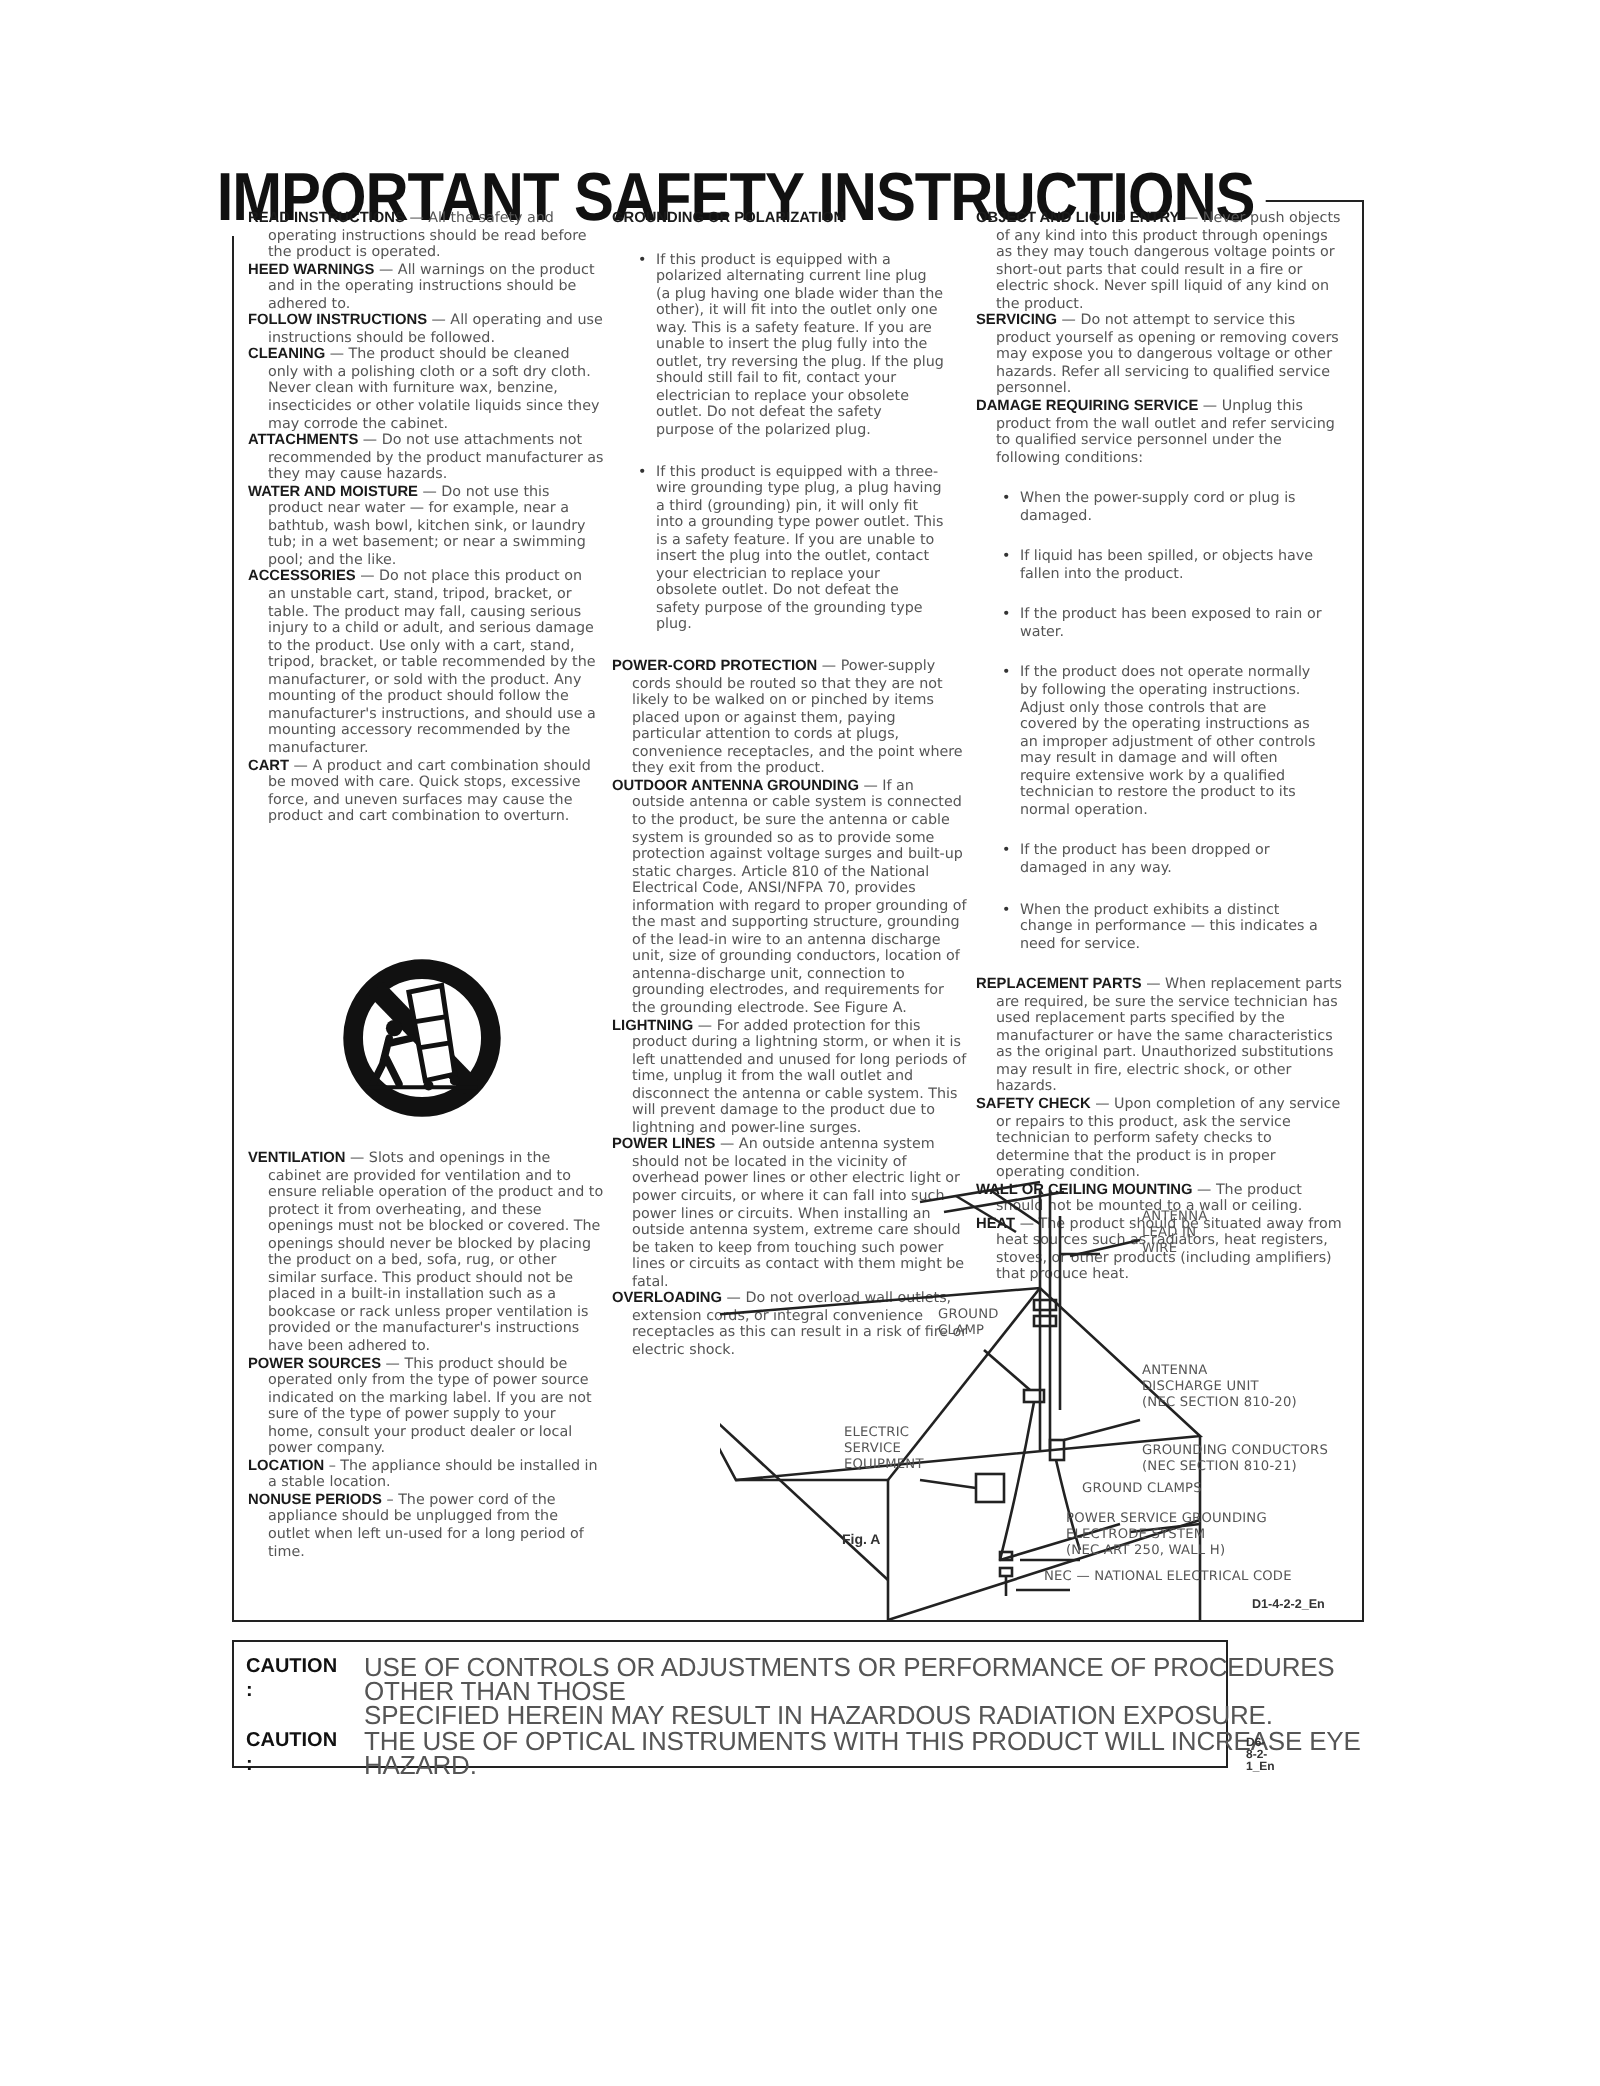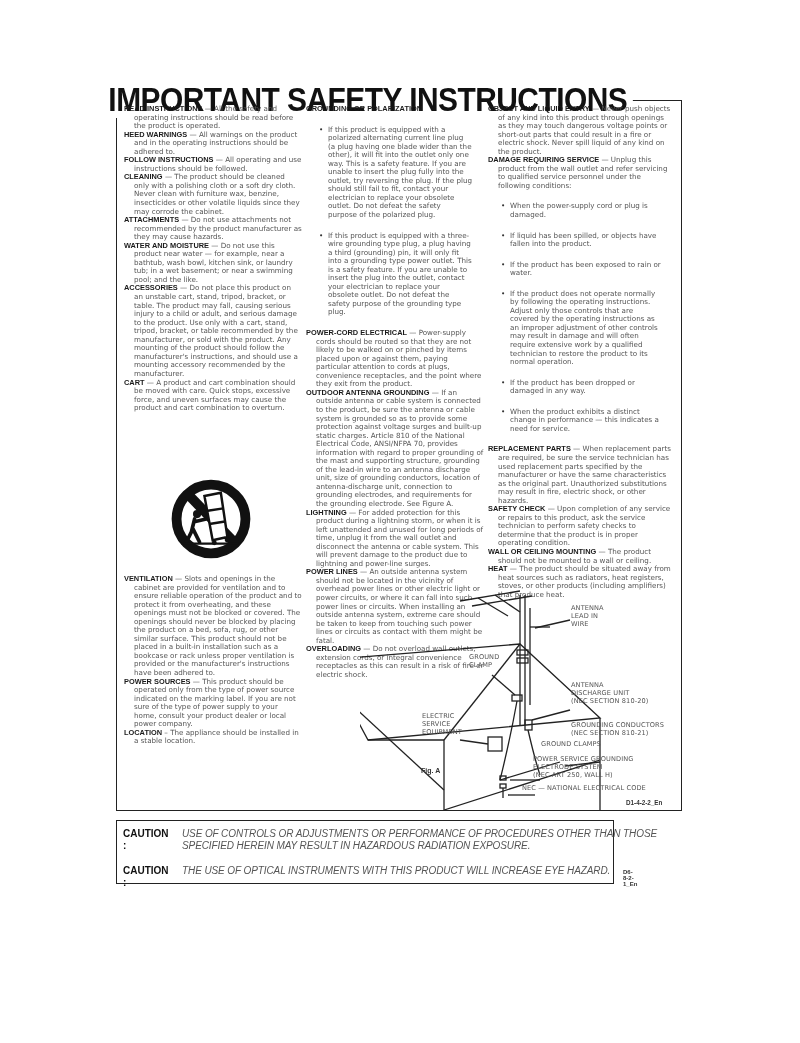--- a/index.html
+++ b/index.html
@@ -20,21 +20,21 @@
   .cart-icon { position: absolute; left: 170px; top: 478px; width: 82px; height: 82px; }
   .ventilation-block { position: absolute; left: 124px; top: 575px; width: 178px; font-size: 7.15px; line-height: 8.55px; color: #555; }
   .diagram { position: absolute; left: 360px; top: 590px; width: 320px; height: 220px; }
   .diagram svg { width: 100%; height: 100%; }
   .dlabel { position: absolute; font-size: 6.6px; line-height: 7.8px; color: #555; letter-spacing: 0.1px; }
   .figa { position: absolute; left: 421px; top: 767px; font-size: 7px; font-weight: bold; color: #333; font-family: "Liberation Sans", sans-serif; }
   .code1 { position: absolute; left: 626px; top: 799px; font-size: 6.3px; font-weight: bold; color: #333; font-family: "Liberation Sans", sans-serif; }
   .caution-box { position: absolute; left: 116px; top: 820px; width: 498px; height: 64px; border: 1.4px solid #222; box-sizing: border-box; }
   .caution-row { position: absolute; left: 6px; font-size: 9.6px; line-height: 12.2px; color: #555; }
   .caution-row .lbl { position: absolute; left: 0; top: 0; font-weight: bold; color: #111; font-family: "Liberation Sans", sans-serif; font-size: 10px; }
-  .caution-row .txt { position: absolute; left: 59px; top: 0; width: 500px; font-family: "Liberation Sans", sans-serif; font-size: 10px; letter-spacing: -0.1px; font-style: italic; }
+  .caution-row .txt { position: absolute; left: 59px; top: 0; width: 500px; font-family: "Liberation Sans", sans-serif; font-size: 13px; letter-spacing: -0.1px; }
   .code2 { position: absolute; font-size: 6px; font-weight: bold; color: #333; font-family: "Liberation Sans", sans-serif; }
 </style>
 </head>
 <body>
 
 <div class="frame"></div>
 <div class="title">
   <span>IMPORTANT SAFETY INSTRUCTIONS</span>
 </div>
 
@@ -85,48 +85,54 @@
 <div class="ventilation-block">
   <div class="item">
       <p><span class="hd">VENTILATION</span><span> — Slots and openings in the cabinet are provided for ventilation and to ensure reliable operation of the product and to protect it from overheating, and these openings must not be blocked or covered. The openings should never be blocked by placing the product on a bed, sofa, rug, or other similar surface. This product should not be placed in a built-in installation such as a bookcase or rack unless proper ventilation is provided or the manufacturer's instructions have been adhered to.</span></p>
     </div>
   <div class="item">
       <p><span class="hd">POWER SOURCES</span><span> — This product should be operated only from the type of power source indicated on the marking label. If you are not sure of the type of power supply to your home, consult your product dealer or local power company.</span></p>
     </div>
   <div class="item">
       <p><span class="hd">LOCATION</span><span> – The appliance should be installed in a stable location.</span></p>
     </div>
+  <div class="item">
+      <p><span class="hd">NONUSE PERIODS</span><span> – The power cord of the appliance should be unplugged from the outlet when left un-used for a long period of time.</span></p>
+    </div>
 </div>
 
 <div class="col col2">
   <div class="item">
     <p><span class="hd">GROUNDING OR POLARIZATION</span></p>
     <div class="bullet">If this product is equipped with a polarized alternating current line plug (a plug having one blade wider than the other), it will fit into the outlet only one way. This is a safety feature. If you are unable to insert the plug fully into the outlet, try reversing the plug. If the plug should still fail to fit, contact your electrician to replace your obsolete outlet. Do not defeat the safety purpose of the polarized plug.</div>
     <div class="bullet">If this product is equipped with a three-wire grounding type plug, a plug having a third (grounding) pin, it will only fit into a grounding type power outlet. This is a safety feature. If you are unable to insert the plug into the outlet, contact your electrician to replace your obsolete outlet. Do not defeat the safety purpose of the grounding type plug.</div>
   </div>
   <div class="item">
-      <p><span class="hd">POWER-CORD ELECTRICAL</span><span> — Power-supply cords should be routed so that they are not likely to be walked on or pinched by items placed upon or against them, paying particular attention to cords at plugs, convenience receptacles, and the point where they exit from the product.</span></p>
+      <p><span class="hd">POWER-CORD PROTECTION</span><span> — Power-supply cords should be routed so that they are not likely to be walked on or pinched by items placed upon or against them, paying particular attention to cords at plugs, convenience receptacles, and the point where they exit from the product.</span></p>
     </div>
   <div class="item">
       <p><span class="hd">OUTDOOR ANTENNA GROUNDING</span><span> — If an outside antenna or cable system is connected to the product, be sure the antenna or cable system is grounded so as to provide some protection against voltage surges and built-up static charges. Article 810 of the National Electrical Code, ANSI/NFPA 70, provides information with regard to proper grounding of the mast and supporting structure, grounding of the lead-in wire to an antenna discharge unit, size of grounding conductors, location of antenna-discharge unit, connection to grounding electrodes, and requirements for the grounding electrode. See Figure A.</span></p>
     </div>
   <div class="item">
       <p><span class="hd">LIGHTNING</span><span> — For added protection for this product during a lightning storm, or when it is left unattended and unused for long periods of time, unplug it from the wall outlet and disconnect the antenna or cable system. This will prevent damage to the product due to lightning and power-line surges.</span></p>
     </div>
   <div class="item">
       <p><span class="hd">POWER LINES</span><span> — An outside antenna system should not be located in the vicinity of overhead power lines or other electric light or power circuits, or where it can fall into such power lines or circuits. When installing an outside antenna system, extreme care should be taken to keep from touching such power lines or circuits as contact with them might be fatal.</span></p>
     </div>
   <div class="item">
       <p><span class="hd">OVERLOADING</span><span> — Do not overload wall outlets, extension cords, or integral convenience receptacles as this can result in a risk of fire or electric shock.</span></p>
     </div>
 </div>
 
 <div class="col col3">
   <div class="item">
       <p><span class="hd">OBJECT AND LIQUID ENTRY</span><span> — Never push objects of any kind into this product through openings as they may touch dangerous voltage points or short-out parts that could result in a fire or electric shock. Never spill liquid of any kind on the product.</span></p>
+    </div>
+  <div class="item">
+      <p><span class="hd">SERVICING</span><span> — Do not attempt to service this product yourself as opening or removing covers may expose you to dangerous voltage or other hazards. Refer all servicing to qualified service personnel.</span></p>
     </div>
   <div class="item">
       <p><span class="hd">DAMAGE REQUIRING SERVICE</span><span> — Unplug this product from the wall outlet and refer servicing to qualified service personnel under the following conditions:</span></p>
     </div>
   <div class="bullets-block">
     <div class="bullet">When the power-supply cord or plug is damaged.</div>
     <div class="bullet">If liquid has been spilled, or objects have fallen into the product.</div>
     <div class="bullet">If the product has been exposed to rain or water.</div>
     <div class="bullet">If the product does not operate normally by following the operating instructions. Adjust only those controls that are covered by the operating instructions as an improper adjustment of other controls may result in damage and will often require extensive work by a qualified technician to restore the product to its normal operation.</div>
     <div class="bullet">If the product has been dropped or damaged in any way.</div>

